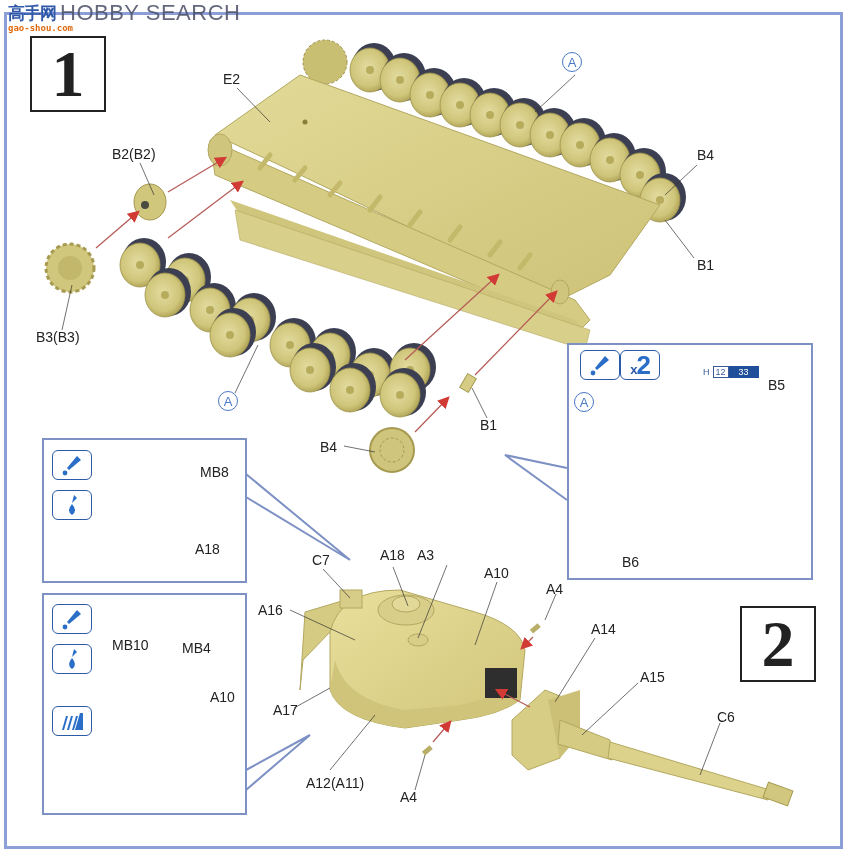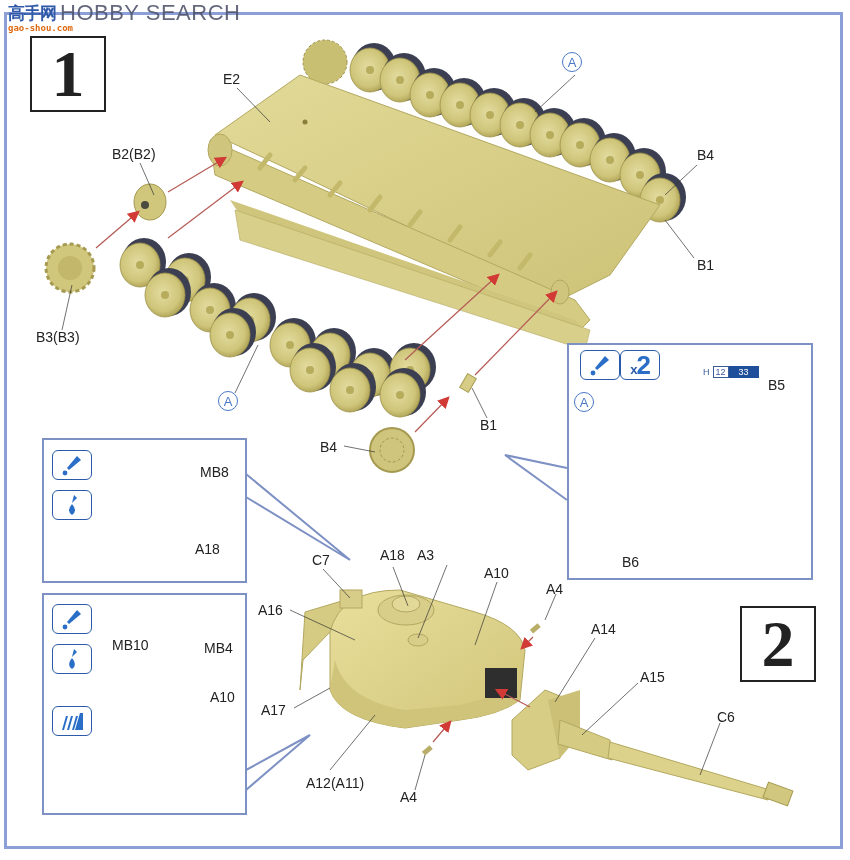--- a/index.html
+++ b/index.html
@@ -340,27 +340,27 @@
       <path d="M11,10 Q5,17 11,21 Q17,17 11,10 Z" fill="#2a6ec8"></path>
     </svg>
 </div>
 <div class="icon-tile" style="left:52px;top:706px;">
   <svg width="24" height="22" viewBox="0 0 24 22">
       <path d="M2,20 L6,6 L8,6 L4,20 Z M7,20 L11,6 L13,6 L9,20 Z M12,20 L16,6 L18,6 L14,20 Z" fill="#2a6ec8"></path>
       <path d="M15,20 L20,3 L23,3 L23,20 Z" fill="#2a6ec8"></path>
     </svg>
 </div>
 <span class="label" style="left:112px;top:638px;">MB10</span>
-<span class="label" style="left:204px;top:641px;">MB4</span>
+<span class="label" style="left:182px;top:641px;">MB4</span>
 <span class="label" style="left:210px;top:690px;">A10</span>
 
 <span class="label" style="left:312px;top:553px;">C7</span>
 <span class="label" style="left:380px;top:548px;">A18</span>
 <span class="label" style="left:417px;top:548px;">A3</span>
 <span class="label" style="left:484px;top:566px;">A10</span>
 <span class="label" style="left:258px;top:603px;">A16</span>
-<span class="label" style="left:261px;top:703px;">A17</span>
+<span class="label" style="left:273px;top:703px;">A17</span>
 <span class="label" style="left:306px;top:776px;">A12(A11)</span>
 <span class="label" style="left:546px;top:582px;">A4</span>
 <span class="label" style="left:400px;top:790px;">A4</span>
 <span class="label" style="left:591px;top:622px;">A14</span>
 <span class="label" style="left:640px;top:670px;">A15</span>
 <span class="label" style="left:717px;top:710px;">C6</span>
 
 </body></html>

